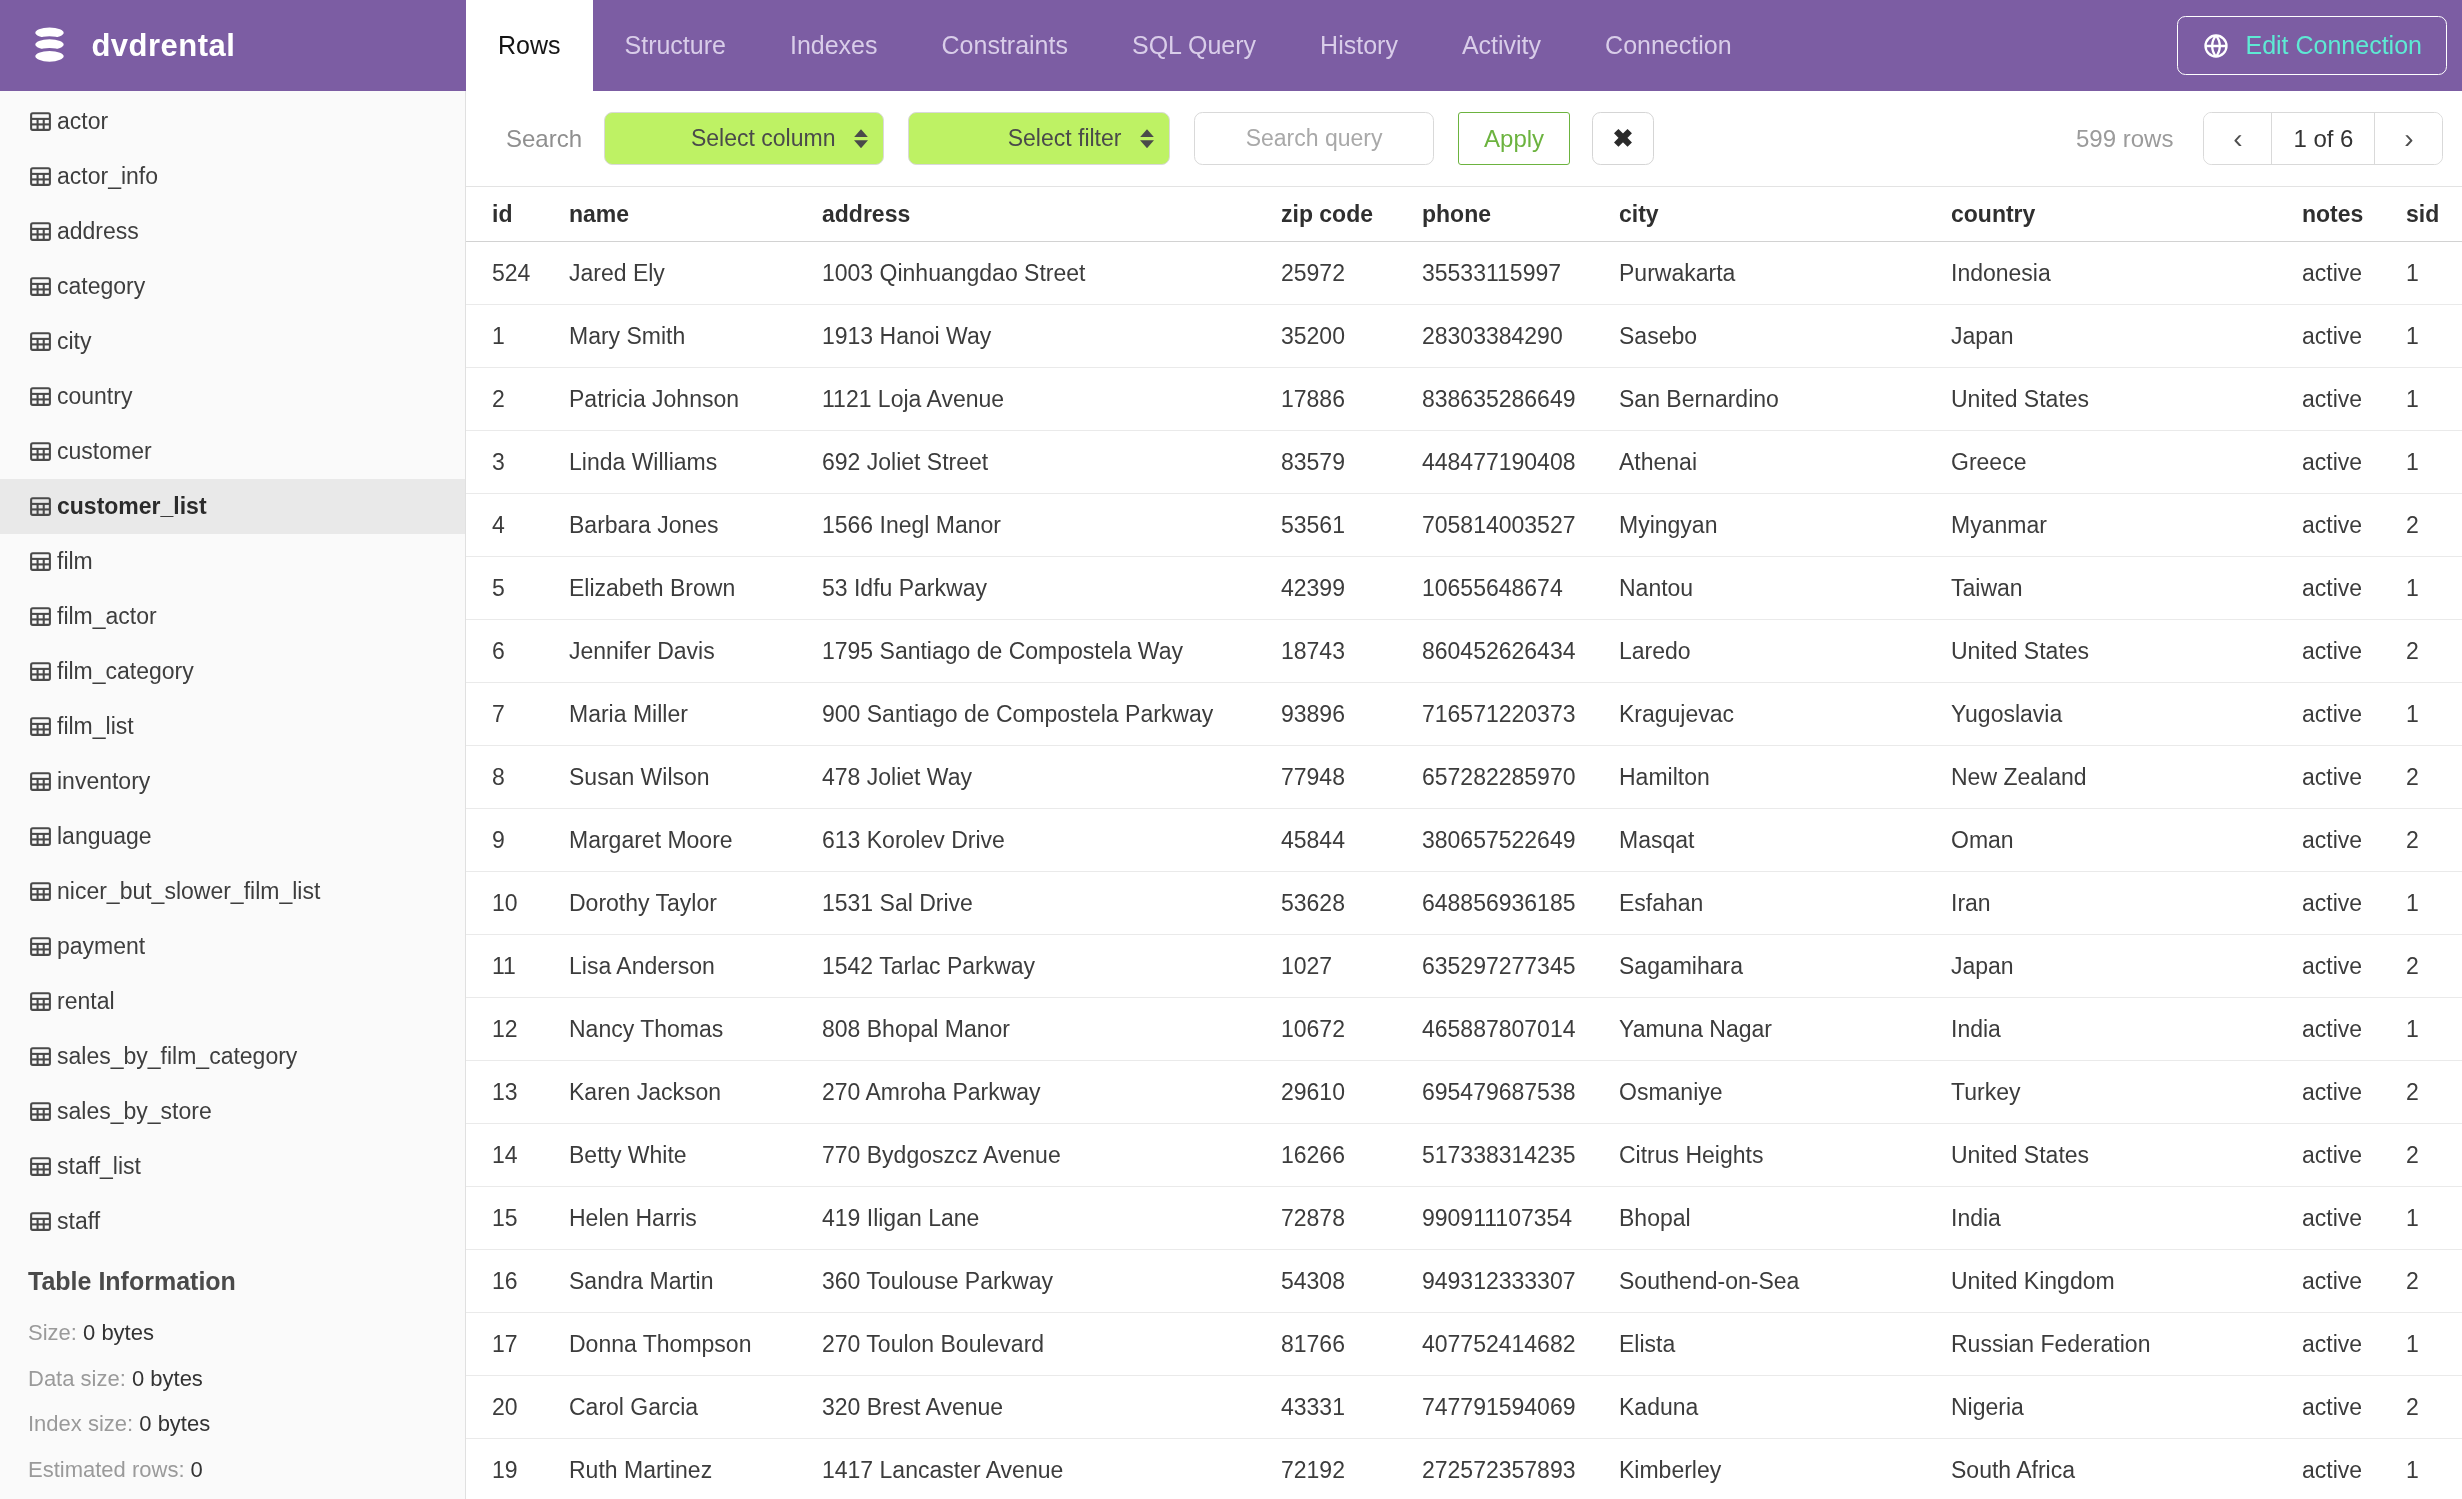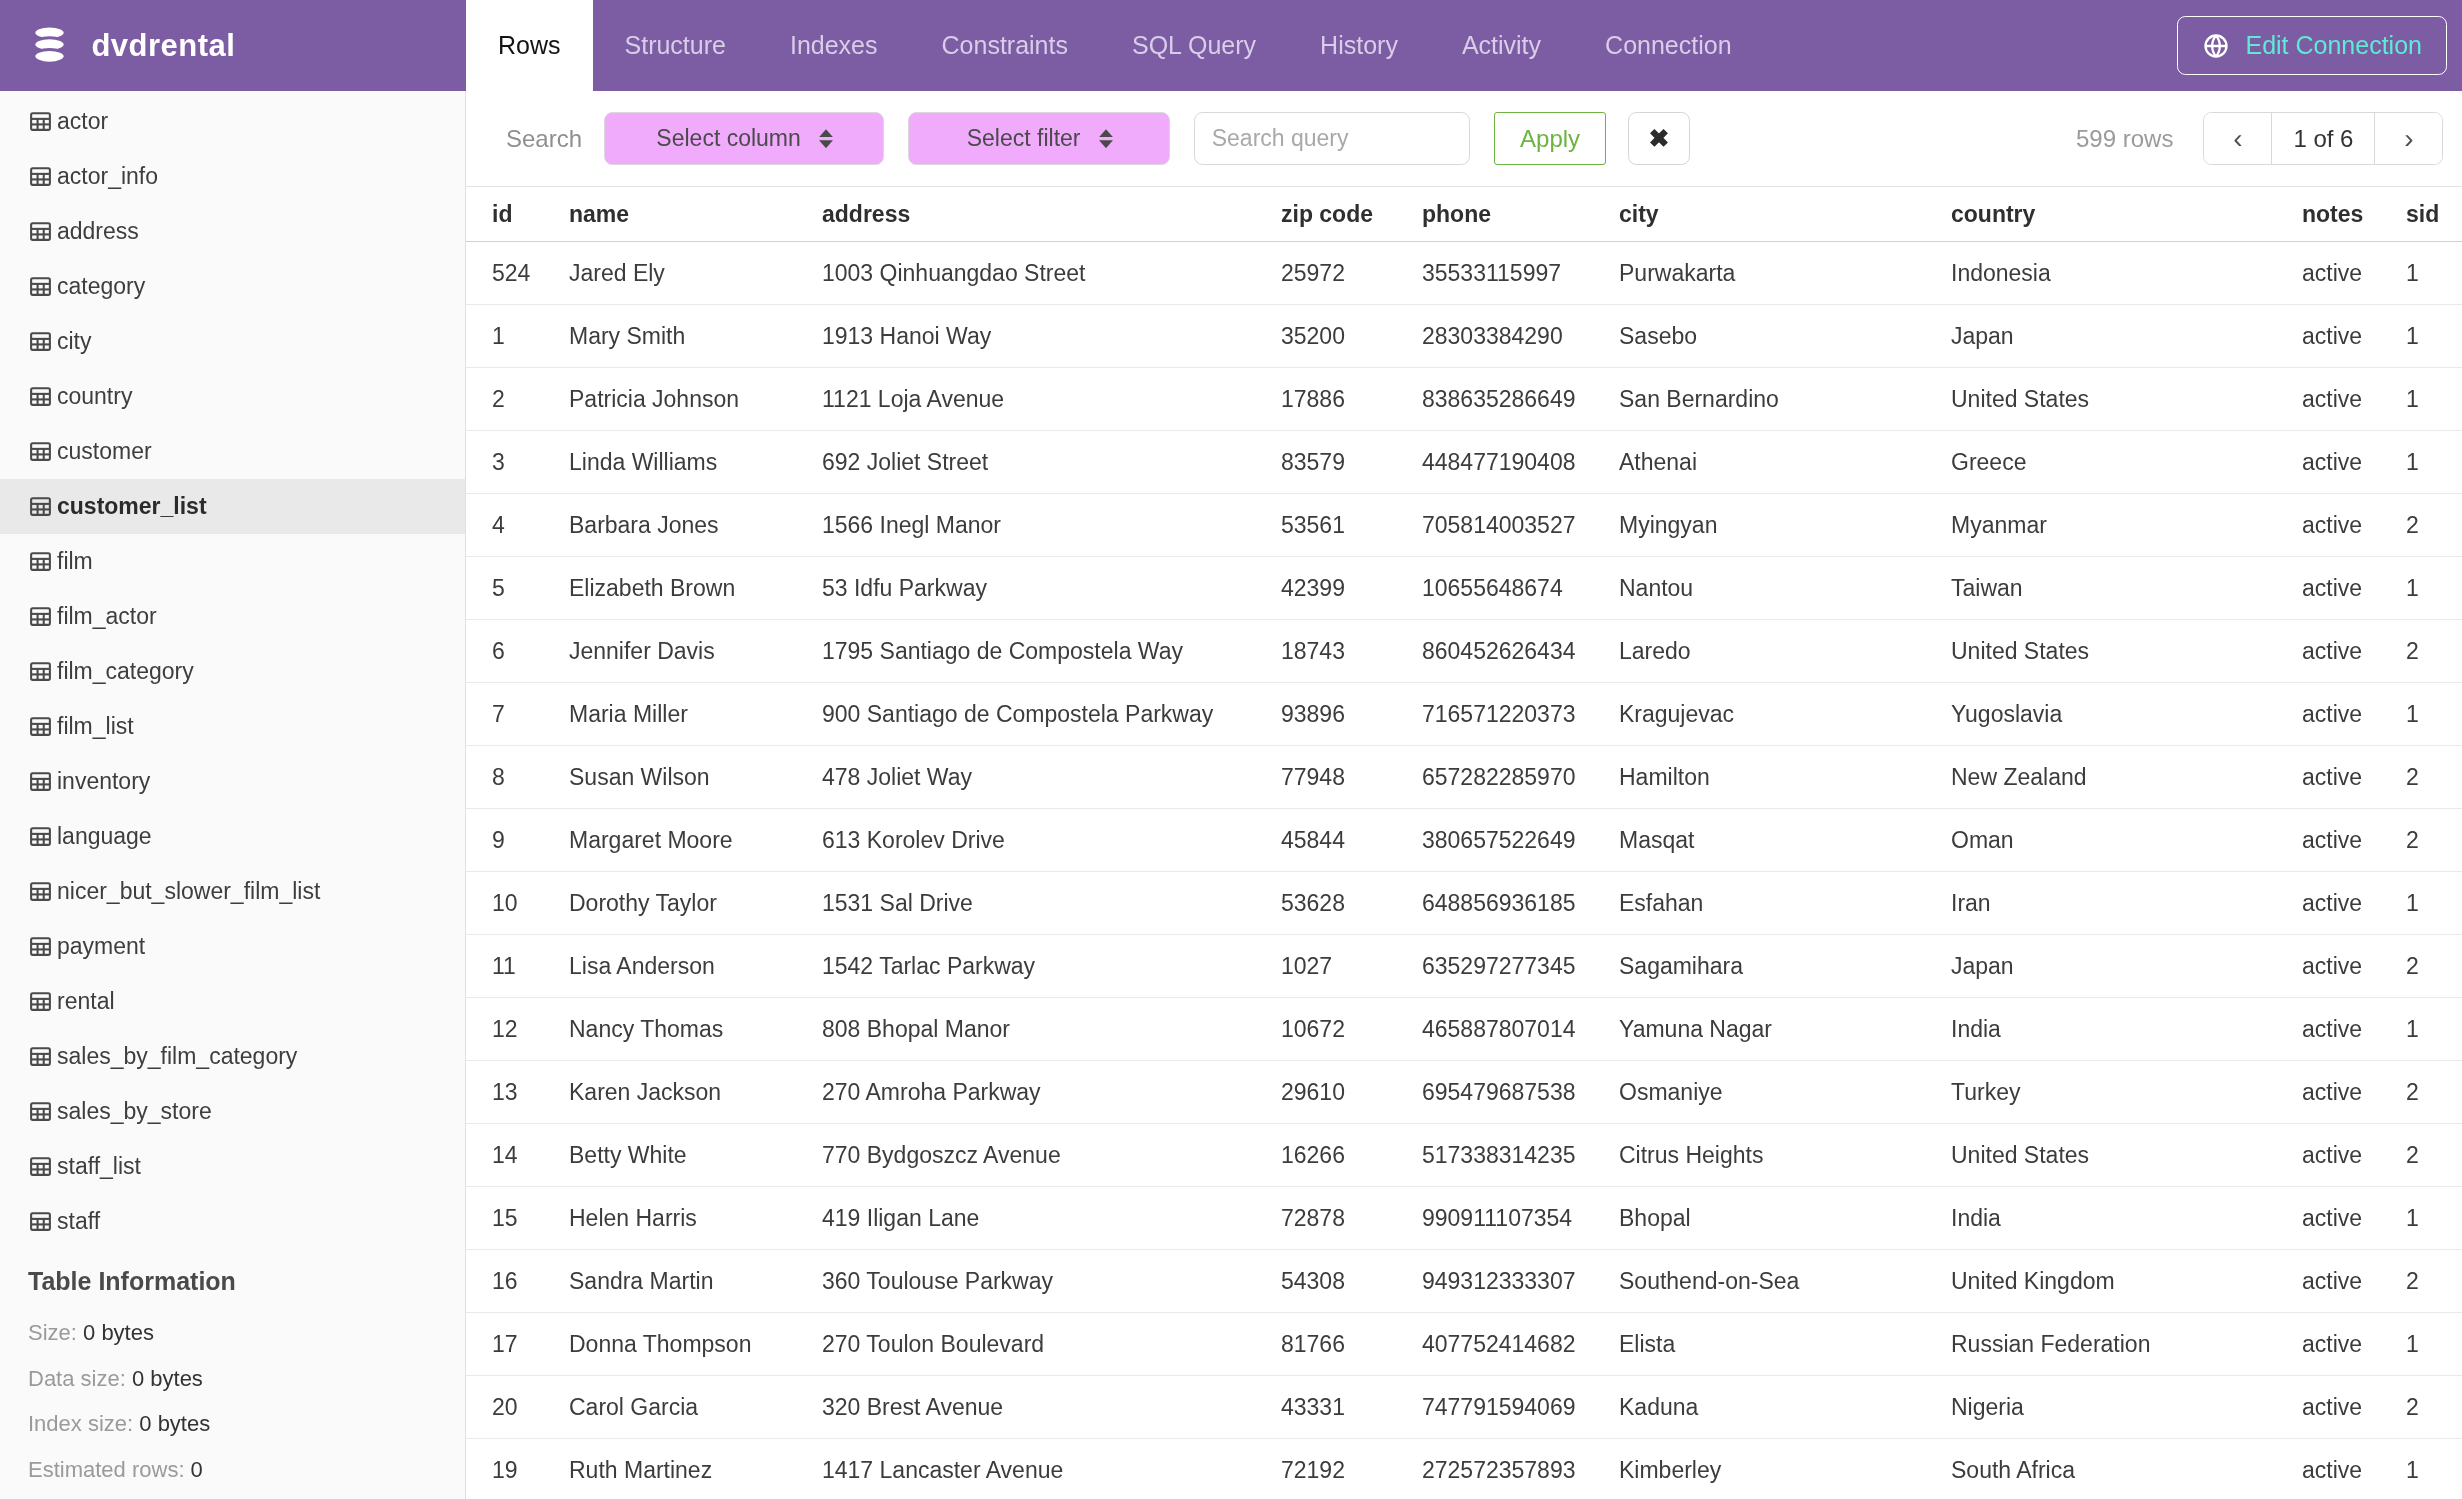--- a/index.html
+++ b/index.html
@@ -32,27 +32,27 @@
   .table-info h3 { font-size:25px; color:#4A4A4A; margin-bottom:24px; }
   .info-line { font-size:22px; color:#9A9A9A; margin-bottom:19.5px; }
   .info-line .val { color:#333; }
 
   
   .content { flex:1; display:flex; flex-direction:column; background:#fff; min-width:0; }
 
   
   .toolbar { height:95px; flex:0 0 95px; display:flex; align-items:center; padding:0 18.6px 0 40px; }
   .search-label { color:#8F8F8F; font-size:24px; margin-right:22px; }
-  .select { height:53px; border:1.9px solid #D9D9D9; border-radius:8.4px; background:#f0abfc;
-            display:flex; align-items:center; justify-content:center;
+  .select { height:53px; border:1.9px solid #D9D9D9; border-radius:8.4px; background:#bef264;
+            display:flex; align-items:center; justify-content:flex-end;
             padding:0 15px 0 16.7px; font-size:23px; color:#4A4A4A; margin-right:24px; cursor:pointer; }
   .select.col { width:280px; } .select.filt { width:262px; }
   .caret { display:flex; flex-direction:column; gap:2.8px; margin-left:18.6px; }
-  .search-input { width:276px; height:53px; border:1.9px solid #D9D9D9; border-radius:8.4px;
-                  padding:0 16.7px; font-size:23px; color:#ef4444; outline:none; }
+  .search-input { width:240px; height:53px; border:1.9px solid #D9D9D9; border-radius:8.4px;
+                  padding:0 16.7px; font-size:23px; color:#ef4444; outline:none;text-align:center; }
   .search-input::placeholder { color:#A9A9A9; }
   .apply-btn { height:53px; padding:0 25px; border:1.9px solid #6CB33F; color:#6CB33F; background:#fff;
                border-radius:3px; font-size:24px; margin-left:24px; cursor:pointer;
                font-family:"Liberation Sans", sans-serif; }
   .clear-btn { height:53px; width:62px; border:1.9px solid #D5D5D5; background:#fff; border-radius:8.4px;
                font-size:25px; font-weight:bold; color:#2B2B2B; margin-left:22px; cursor:pointer;
                display:flex; align-items:center; justify-content:center; }
   .right-group { margin-left:auto; display:flex; align-items:center; }
   .row-count { color:#9B9B9B; font-size:24px; margin-right:30px; }
   .pager { display:flex; border:1.9px solid #D9D9D9; border-radius:8.4px; height:53px; background:#fff;

